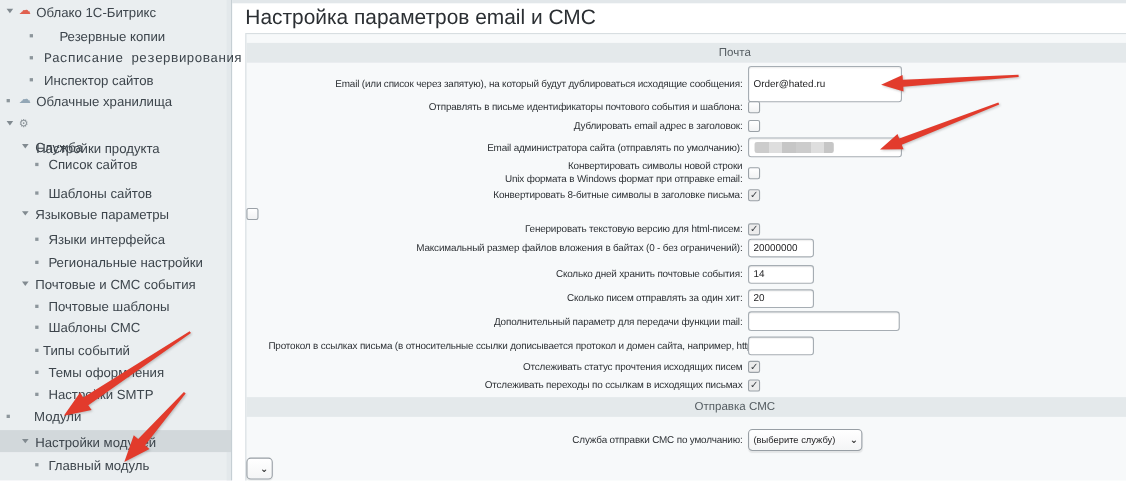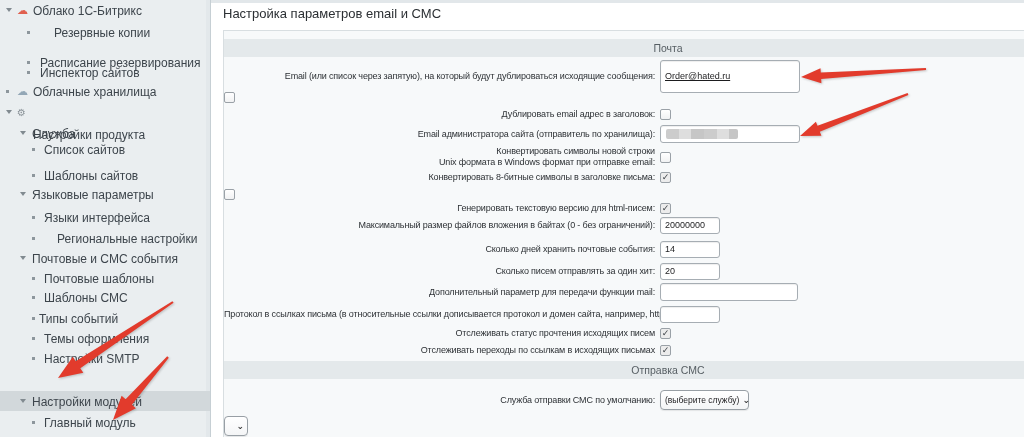--- a/index.html
+++ b/index.html
@@ -13,27 +13,27 @@
   .sb-row .tri{position:absolute;top:8px;width:0;height:0;border-left:3.5px solid transparent;
                border-right:3.5px solid transparent;border-top:4.5px solid #818a90;}
   .sb-row .dot{position:absolute;top:8.5px;width:3px;height:3px;background:#8d969c;}
   .sb-ico{position:absolute;top:1.5px;font-size:11px;line-height:16px;}
   .sb-ico.cloud-red{color:#e0604f;}
   .sb-ico.cloud-blue{color:#93a7b6;}
   .sb-ico.gear{color:#8b9399;font-size:10px;top:2.5px;}
   .sb-label{position:absolute;top:4px;font-size:12px;color:#3d454c;white-space:nowrap;}
   
   .main-top-strip{position:absolute;left:211px;top:0;width:813px;height:3px;background:#e2e7ea;}
-  .page-title{position:absolute;left:223px;top:6px;font-size:13px;color:#2b2f33;}
+  .page-title{position:absolute;left:223px;top:6px;font-size:19px;color:#2b2f33;}
   .form-box{position:absolute;left:223px;top:30px;width:890px;height:600px;
             background:#f7f9fa;border:1px solid #d8dee1;box-sizing:border-box;}
   .section-bar{position:absolute;left:0;right:0;height:18px;background:#e4e9eb;
                font-size:10.5px;color:#565e63;text-align:center;line-height:18px;}
   .frow{position:absolute;left:0;right:0;height:20px;display:flex;align-items:center;}
-  .flabel{width:431px;margin-left:0;margin-right:5px;flex:0 0 431px;text-align:right;
+  .flabel{width:431px;margin-left:20px;margin-right:5px;flex:0 0 431px;text-align:right;
           font-size:9px;letter-spacing:-0.15px;color:#2d3135;line-height:11px;white-space:nowrap;}
   .tinput{background:#fff;border:1px solid #a6adb3;border-radius:3px;box-sizing:border-box;
           font-size:9px;color:#1d1d1f;padding:0 4px;display:flex;align-items:center;
           box-shadow:inset 0 1px 1px rgba(0,0,0,.07);}
   .cbx{width:11px;height:11px;border:1px solid #9aa1a7;border-radius:2px;box-sizing:border-box;
        background:linear-gradient(#ffffff,#f1f2f3);font-size:9px;line-height:9px;color:#3a3f44;
        text-align:center;}
   .cbx.on{background:#ececec;}
   .redact{display:inline-block;width:72px;height:10px;margin-left:1px;border-radius:2px;
           background:repeating-linear-gradient(90deg,#cccccc 0 13px,#dedede 13px 25px,#c6c6c6 25px 38px);
@@ -53,21 +53,21 @@
   <div class="sidebar">
       <div class="sb-row" style="top: 0px;">
         <span class="tri" style="left: 6px;"></span>
         <span class="sb-ico cloud-red" style="left: 17px;">☁</span>
         <span class="sb-label" style="left: 33px;">Облако 1С-Битрикс</span>
       </div>
       <div class="sb-row" style="top: 22px;">
         <span class="dot" style="left: 27px;"></span>
         <span class="sb-label" style="left: 54px;">Резервные копии</span>
       </div>
-      <div class="sb-row" style="top: 52px;">
+      <div class="sb-row" style="top: 42px; font-family: Liberation Mono, monospace;">
         <span class="dot" style="left: 27px;"></span>
         <span class="sb-label" style="left: 40px;">Расписание резервирования</span>
       </div>
       <div class="sb-row" style="top: 62px;">
         <span class="dot" style="left: 27px;"></span>
         <span class="sb-label" style="left: 40px;">Инспектор сайтов</span>
       </div>
       <div class="sb-row" style="top: 81px;">
         <span class="dot" style="left: 6px;"></span>
         <span class="sb-ico cloud-blue" style="left: 17px;">☁</span>
@@ -93,21 +93,21 @@
       <div class="sb-row" style="top: 184px;">
         <span class="tri" style="left: 20px;"></span>
         <span class="sb-label" style="left: 32px;">Языковые параметры</span>
       </div>
       <div class="sb-row" style="top: 207px;">
         <span class="dot" style="left: 32px;"></span>
         <span class="sb-label" style="left: 44px;">Языки интерфейса</span>
       </div>
       <div class="sb-row" style="top: 228px;">
         <span class="dot" style="left: 32px;"></span>
-        <span class="sb-label" style="left: 44px; margin-left: 13px;">Региональные настройки</span>
+        <span class="sb-label" style="left: 44px;">Региональные настройки</span>
       </div>
       <div class="sb-row" style="top: 248px;">
         <span class="tri" style="left: 20px;"></span>
         <span class="sb-label" style="left: 32px;">Почтовые и СМС события</span>
       </div>
       <div class="sb-row" style="top: 268px;">
         <span class="dot" style="left: 32px;"></span>
         <span class="sb-label" style="left: 44px;">Почтовые шаблоны</span>
       </div>
       <div class="sb-row" style="top: 287px;">
@@ -118,48 +118,53 @@
         <span class="dot" style="left: 32px;"></span>
         <span class="sb-label" style="left: 39px;">Типы событий</span>
       </div>
       <div class="sb-row" style="top: 328px;">
         <span class="dot" style="left: 32px;"></span>
         <span class="sb-label" style="left: 44px;">Темы оформления</span>
       </div>
       <div class="sb-row" style="top: 348px;">
         <span class="dot" style="left: 32px;"></span>
         <span class="sb-label" style="left: 44px;">Настройки SMTP</span>
+      </div>
+      <div class="sb-row" style="top: 368px;">
+        <span class="dot" style="left: 6px;"></span>
+        <span class="sb-label" style="left: 31px;">Модули</span>
       </div>
       <div class="sb-row selected" style="top: 391px;">
         <span class="tri" style="left: 20px;"></span>
         <span class="sb-label" style="left: 32px;">Настройки модулей</span>
       </div>
       <div class="sb-row" style="top: 412px;">
         <span class="dot" style="left: 32px;"></span>
         <span class="sb-label" style="left: 44px;">Главный модуль</span>
       </div>
     </div>
   <div class="main-top-strip"></div>
   <div class="page-title">Настройка параметров email и СМС</div>
   <div class="form-box">
       <div class="section-bar" style="top: 8px;">Почта</div>
       <div class="section-bar" style="top: 330px;">Отправка СМС</div>
       <div class="frow" style="top: 35px;">
         <div class="flabel">Email (или список через запятую), на который будут дублироваться исходящие сообщения:</div>
-        <div class="tinput" style="width: 140px; height: 33px; text-decoration: underline;">Order@hated.ru</div>
+        <div class="tinput" style="width: 140px; height: 33px;">Order@hated.ru</div>
       </div>
       <div class="frow" style="top: 56px;">
+        <div class="flabel">Отправлять в письме идентификаторы почтового события и шаблона:</div>
         <span class="cbx"></span>
       </div>
       <div class="frow" style="top: 73px;">
         <div class="flabel">Дублировать email адрес в заголовок:</div>
         <span class="cbx"></span>
       </div>
       <div class="frow" style="top: 93px;">
-        <div class="flabel">Email администратора сайта (отправитель по хранилища):</div>
+        <div class="flabel">Email администратора сайта (отправлять по умолчанию):</div>
         <div class="tinput" style="width: 140px; height: 18px;">
           <span class="redact"></span>
         </div>
       </div>
       <div class="frow" style="top: 114px; height: 24px;">
         <div class="flabel">
           <div>Конвертировать символы новой строки</div>
           <div>Unix формата в Windows формат при отправке email:</div>
         </div>
         <span class="cbx"></span>
@@ -198,21 +203,21 @@
       <div class="frow" style="top: 292px;">
         <div class="flabel">Отслеживать статус прочтения исходящих писем</div>
         <span class="cbx on">✓</span>
       </div>
       <div class="frow" style="top: 309px;">
         <div class="flabel">Отслеживать переходы по ссылкам в исходящих письмах</div>
         <span class="cbx on">✓</span>
       </div>
       <div class="frow" style="top: 359px;">
         <div class="flabel">Служба отправки СМС по умолчанию:</div>
-        <div class="sel" style="width: 89px;">
+        <div class="sel" style="width: 104px;">
           <span class="sel-t">(выберите службу)</span>
           <span class="sel-c">⌄</span>
         </div>
       </div>
       <div class="frow" style="top: 385px;">
         <div class="sel" style="width: 24px;">
           <span class="sel-t"></span>
           <span class="sel-c">⌄</span>
         </div>
       </div>

